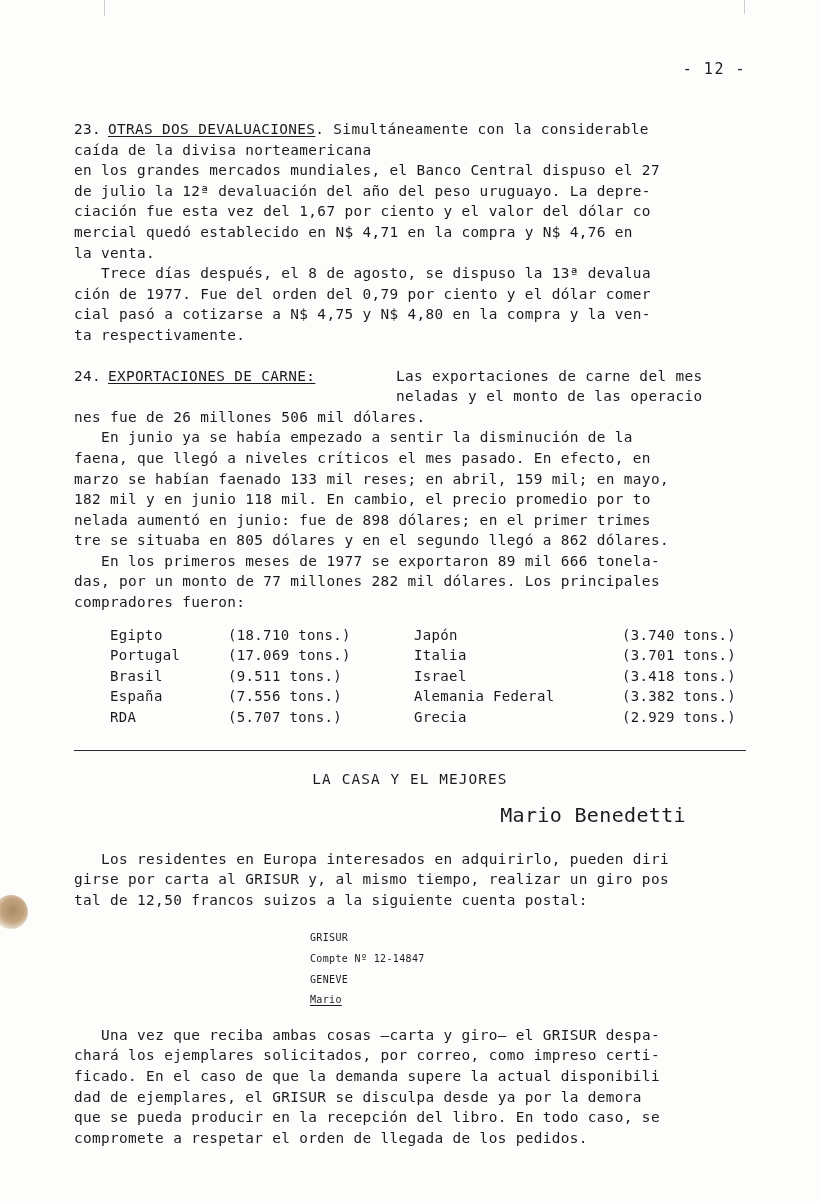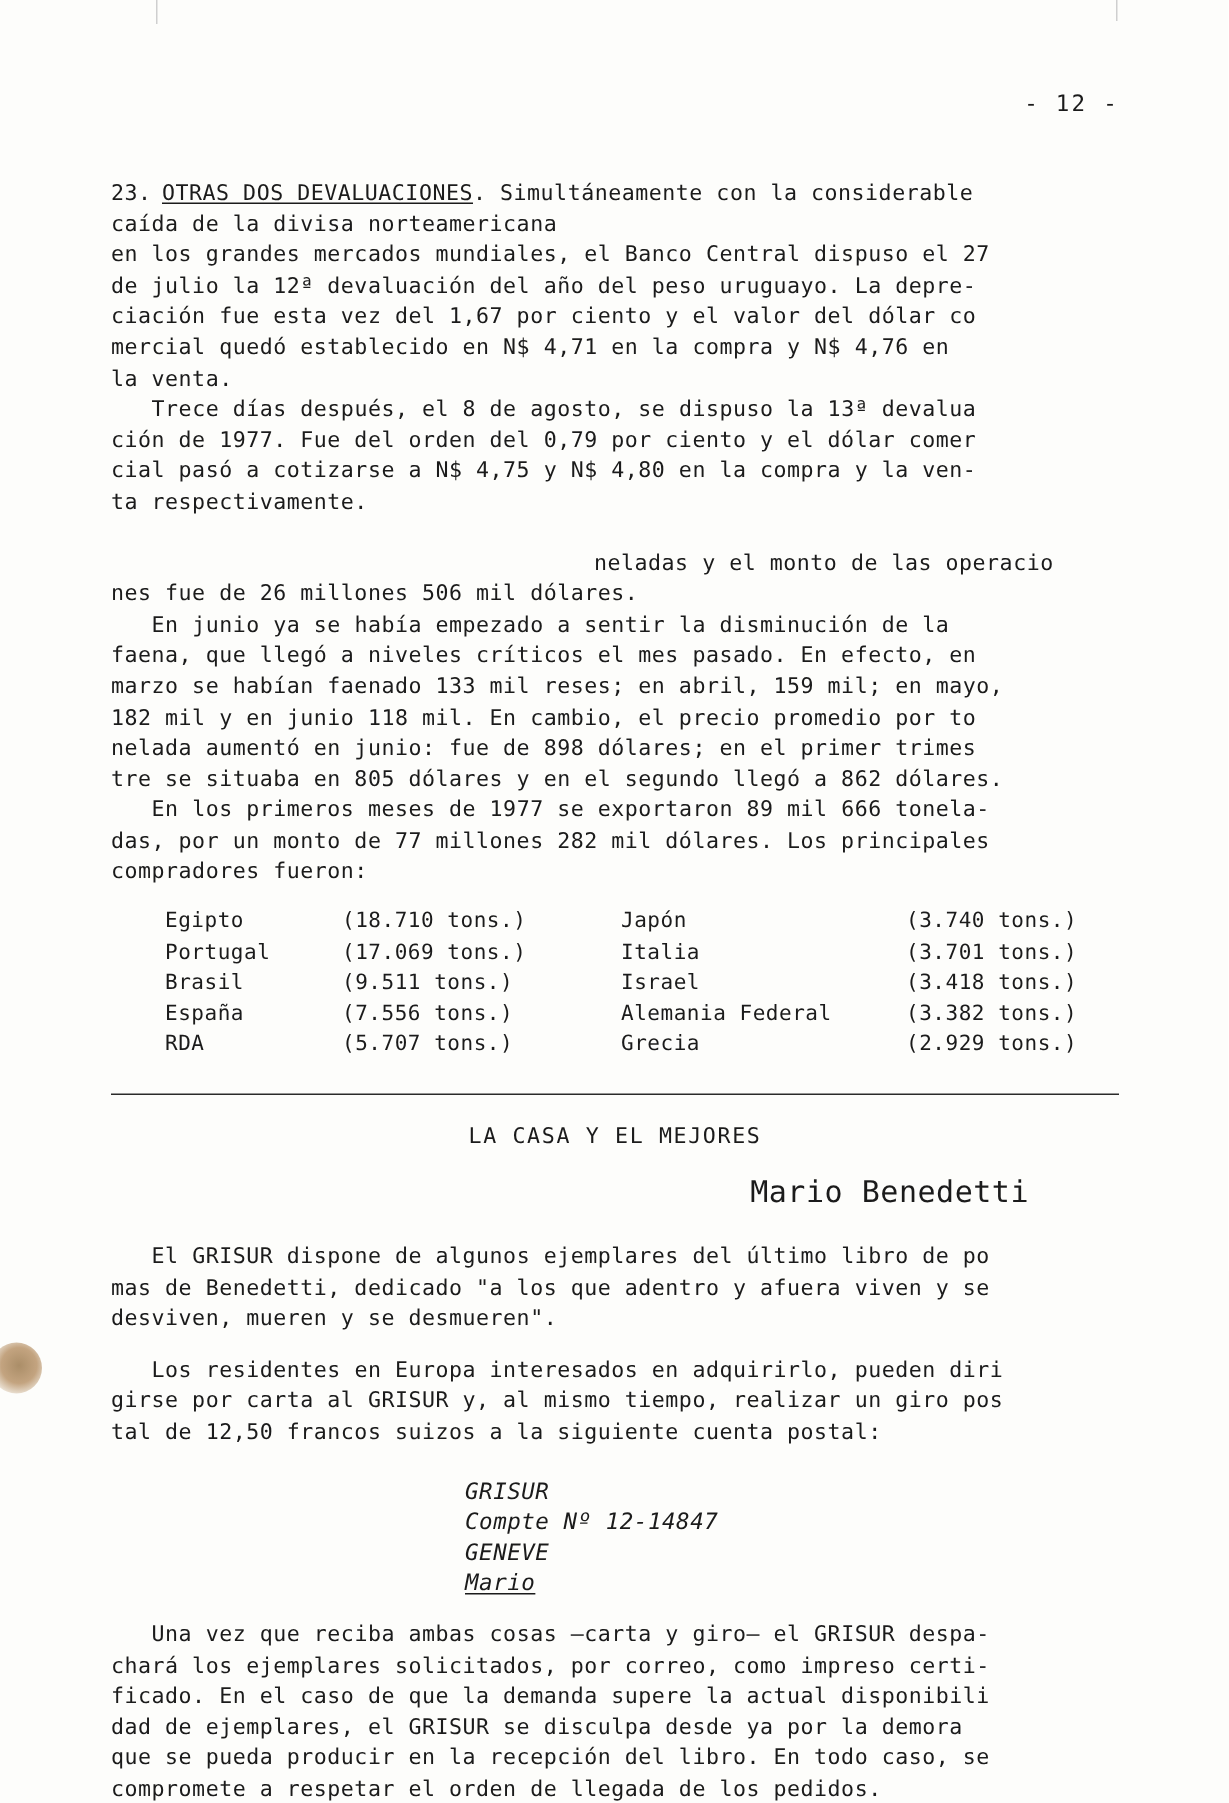--- a/index.html
+++ b/index.html
@@ -88,21 +88,21 @@
     line-height: 20.6px;
     letter-spacing: 0.35px;
     padding-left: 36px;
   }
   .crow {
     display: flex;
   }
   .c-name { width: 118px; flex: none; }
   .c-val  { width: 186px; flex: none; }
   .c-name2 { width: 190px; flex: none; }
-  .c-val2 { width: 140px; flex: none; }
+  .c-val2 { width: 140px; flex: none; margin-left: 18px; }
   hr.rule {
     border: 0;
     border-top: 1.6px solid #2a2a2a;
     margin: 22px 0 20px 0;
   }
   .centered {
     text-align: center;
     font-size: 14.4px;
     letter-spacing: 1.1px;
     margin: 0;
@@ -111,25 +111,24 @@
     text-align: right;
     font-size: 20px;
     letter-spacing: 0.35px;
     margin: 16px 60px 0 0;
   }
   .block {
     margin-top: 22px;
   }
   .addr {
     padding-left: 236px;
-    font-size: 15px;
+    font-size: 10px;
     line-height: 20.6px;
     letter-spacing: 0.35px;
     margin: 18px 0 14px 0;
-    font-style: italic;
   }
 </style>
 </head>
 <body>
 
 <div class="page">
 
   <div class="edge-mark" style="left:104px; top:0; width:1px; height:16px;"></div>
   <div class="edge-mark" style="left:744px; top:0; width:1px; height:14px;"></div>
   <div class="smudge"></div>
@@ -147,20 +146,24 @@
 mercial quedó establecido en N$ 4,71 en la compra y N$ 4,76 en
 la venta.</span></p>
       <p class="body">   Trece días después, el 8 de agosto, se dispuso la 13ª devalua
 ción de 1977. Fue del orden del 0,79 por ciento y el dólar comer
 cial pasó a cotizarse a N$ 4,75 y N$ 4,80 en la compra y la ven-
 ta respectivamente.</p>
     </div>
 
     <div class="sect" style="margin-top:20px;">
       <div class="two-col-head">
+        <div class="left"><span class="num">24.</span><span class="u">EXPORTACIONES DE CARNE:</span></div>
+        <div class="right">Las exportaciones de carne del mes</div>
+      </div>
+      <div class="two-col-head">
         <div class="left"></div>
         <div class="right">neladas y el monto de las operacio</div>
       </div>
       <p class="body">nes fue de 26 millones 506 mil dólares.</p>
       <p class="body">   En junio ya se había empezado a sentir la disminución de la
 faena, que llegó a niveles críticos el mes pasado. En efecto, en
 marzo se habían faenado 133 mil reses; en abril, 159 mil; en mayo,
 182 mil y en junio 118 mil. En cambio, el precio promedio por to
 nelada aumentó en junio: fue de 898 dólares; en el primer trimes
 tre se situaba en 805 dólares y en el segundo llegó a 862 dólares.</p>
@@ -202,23 +205,20 @@
       </div>
     </div>
 
     <hr class="rule">
 
     <div>
       <p class="centered">LA CASA Y EL MEJORES</p>
       <p class="byline">Mario Benedetti</p>
 
       <div class="block">
-        <p class="body">   El GRISUR dispone de algunos ejemplares del último libro de po
-mas de Benedetti, dedicado "a los que adentro y afuera viven y se
-desviven, mueren y se desmueren".</p>
         <p class="body" style="margin-top:14px;">   Los residentes en Europa interesados en adquirirlo, pueden diri
 girse por carta al GRISUR y, al mismo tiempo, realizar un giro pos
 tal de 12,50 francos suizos a la siguiente cuenta postal:</p>
       </div>
 
       <div class="addr">
         <div>GRISUR</div>
         <div>Compte Nº 12-14847</div>
         <div>GENEVE</div>
         <div class="u">Mario</div>

